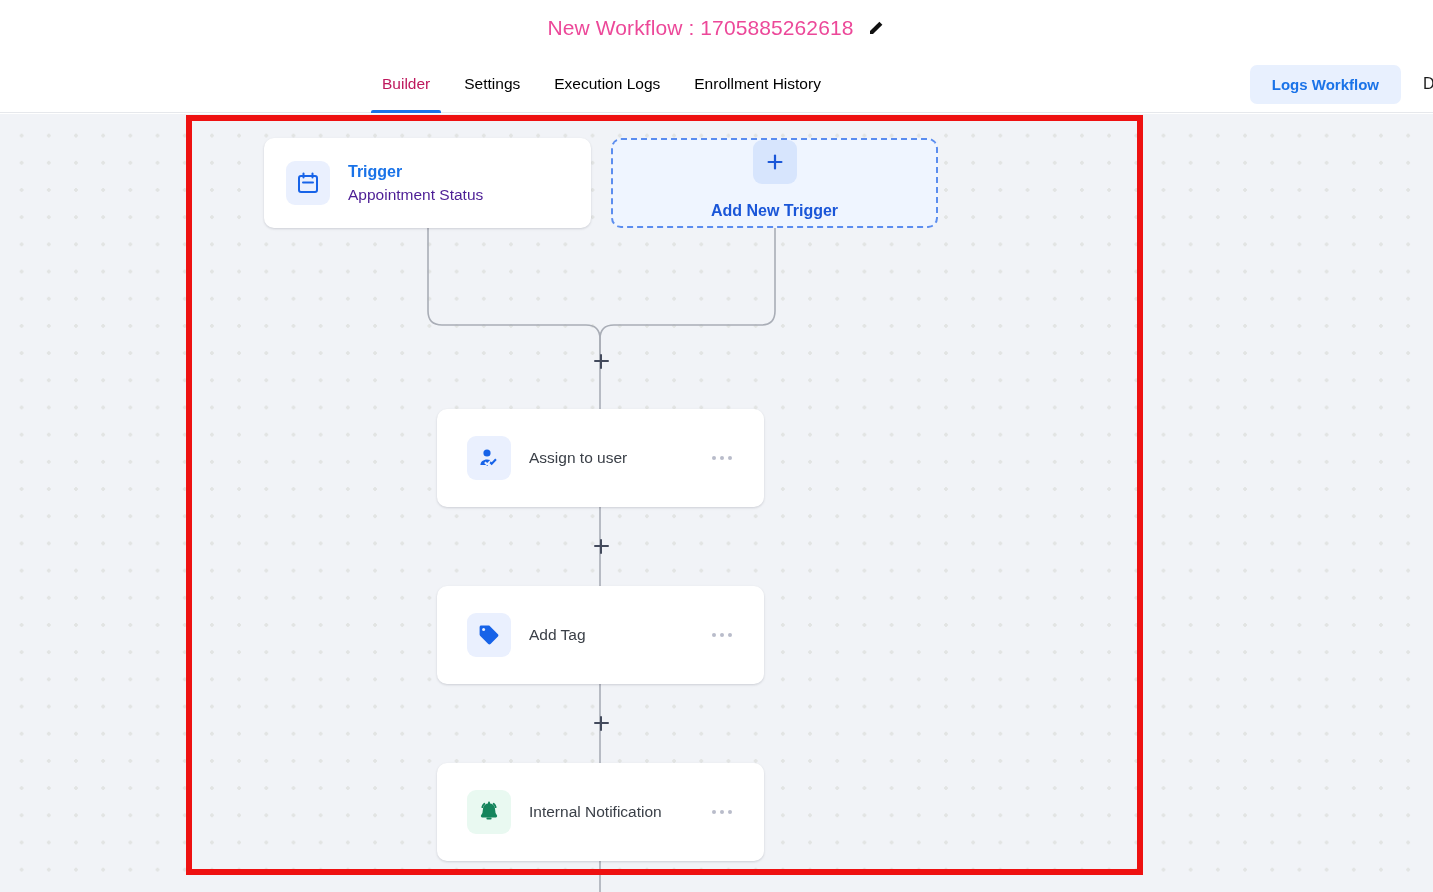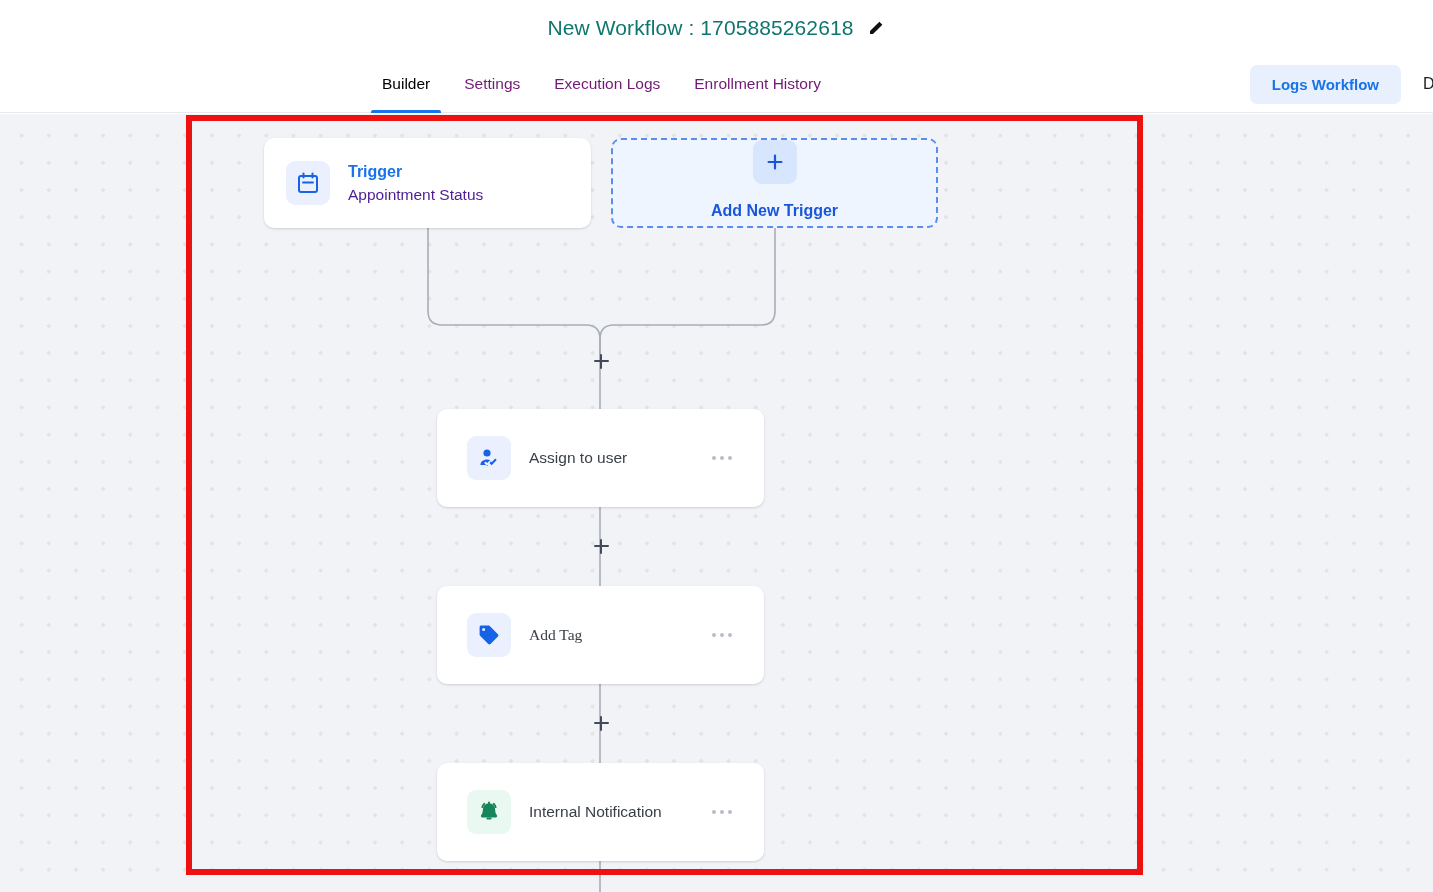--- a/index.html
+++ b/index.html
@@ -13,39 +13,39 @@
 
   
   .titlebar {
     height: 56px; width: 100%;
     display: flex; align-items: center; justify-content: center;
     background: #ffffff;
     position: relative;
   }
   .title-wrap { display: flex; align-items: center; gap: 14px; }
   .title-text {
-    font-size: 21px; color: #0f766e; font-weight: 400; letter-spacing: .1px;
+    font-size: 21px; color: #ec4899; font-weight: 400; letter-spacing: .1px;
   }
   .pencil-icon { width: 18px; height: 18px; display:block; cursor: pointer; }
 
   
   .tabbar {
     height: 57px; width: 100%;
     border-bottom: 1px solid #e6e8ec;
     background: #fff;
     position: relative;
     display: flex; align-items: stretch;
   }
   .tabs { display: flex; align-items: stretch; margin-left: 365px; gap: 0; }
   .tab {
     display: flex; align-items: center; padding: 0 17px;
-    font-size: 15.5px; color: #701a75; cursor: pointer;
+    font-size: 15.5px; color: #000000; cursor: pointer;
     position: relative; white-space: nowrap;
   }
-  .tab.active { color: #000000; font-weight: 500; }
+  .tab.active { color: #be185d; font-weight: 500; }
   .tab.active::after {
     content: ""; position: absolute; left: 6px; right: 6px; bottom: -1px;
     height: 3px; background: #1a73e8; border-radius: 2px 2px 0 0;
   }
   .tabbar-right {
     position: absolute; right: 0; top: 0; height: 100%;
     display: flex; align-items: center; gap: 18px; padding-right: 0px;
   }
   .btn-test {
     background: #e8f0fe; color: #1a73e8; border: none;
@@ -114,21 +114,21 @@
     flex-direction: column;
   }
   .addtrigger-label { font-size: 16px; color: #1a56d8; font-weight: 600; }
 
   
   .action-card {
     left: 437px; width: 327px; height: 98px;
     padding: 0 30px; gap: 18px;
   }
   .act-assign { top: 295px; }
-  .act-tag    { top: 472px; font-family: Liberation Serif, serif; }
+  .act-tag    { top: 472px; }
   .act-notif  { top: 649px; }
   .act-label { font-size: 15.5px; color: #3b4048; flex: 1 1 auto; }
   .dots {
     display: flex; gap: 3.5px; align-items: center; padding: 8px 2px; cursor: pointer;
   }
   .dots i { width: 4.5px; height: 4.5px; border-radius: 50%; background: #b9bcca; display:block; }
 
   
   .plus-btn {
     position: absolute; z-index: 12; width: 22px; height: 22px;

